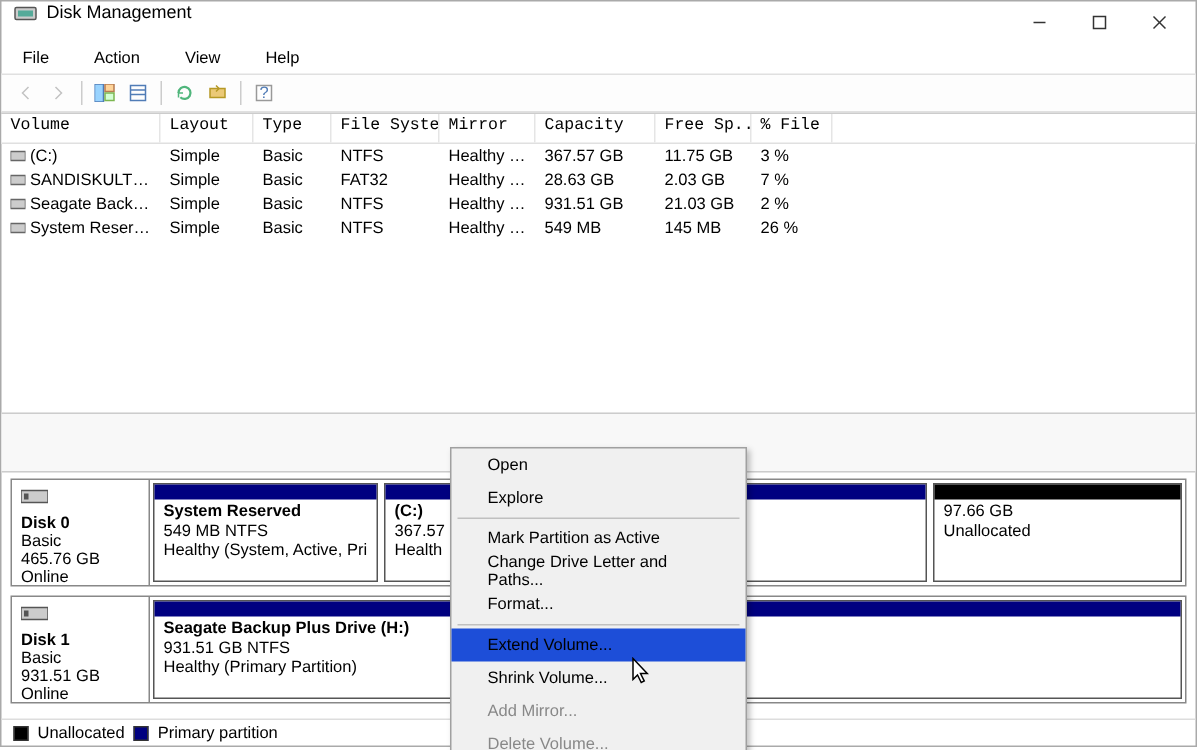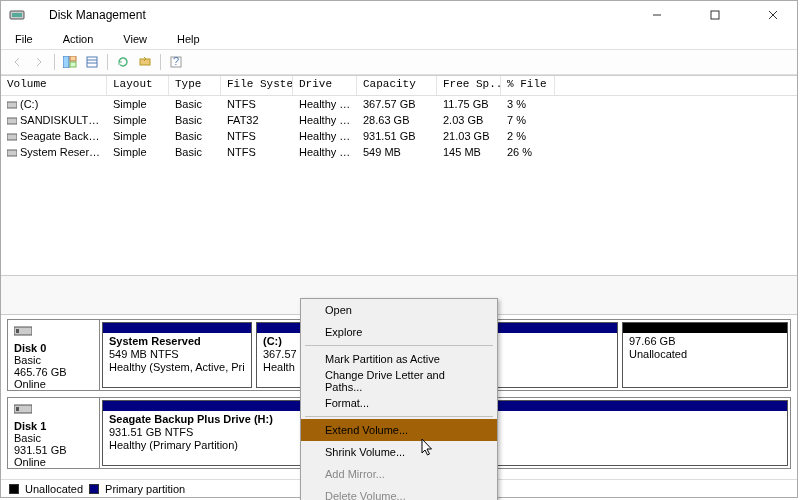--- a/index.html
+++ b/index.html
@@ -1,18 +1,18 @@
 <!DOCTYPE html>
 <html><head>
 <meta charset="utf-8">
 <style>
 * { box-sizing: border-box; margin: 0; padding: 0; font-family: "Segoe UI", Tahoma, sans-serif; font-size: 11px; }
 body { background: #fff; width: 800px; height: 500px; overflow: hidden; position: relative; }
 .window { border: 1px solid #aaa; width: 798px; height: 498px; display: flex; flex-direction: column; }
-.titlebar { height: 28px; display: flex; align-items: center; padding: 0 4px 0 8px; gap: 18px; }
+.titlebar { height: 28px; display: flex; align-items: flex-start; padding: 0 4px 0 8px; }
 .titlebar .icon { width: 16px; height: 16px; margin-right: 6px; }
 .titlebar .title { flex: 1; font-size: 12px; }
 .titlebar .ctl { width: 40px; height: 28px; display: flex; align-items: center; justify-content: center; }
 .titlebar .ctl svg { width: 10px; height: 10px; }
 .menubar { height: 20px; display: flex; align-items: center; padding: 0 6px; gap: 14px; }
 .menubar span { padding: 2px 8px; }
 .toolbar { height: 26px; border-top: 1px solid #e0e0e0; border-bottom: 1px solid #e0e0e0; display: flex; align-items: center; padding: 0 6px; gap: 2px; background: #fdfdfd; }
 .tbtn { width: 20px; height: 20px; display: flex; align-items: center; justify-content: center; opacity: 0.85; }
 .tbtn.dis { opacity: 0.35; }
 .tsep { width: 1px; height: 16px; background: #ccc; margin: 0 3px; }
@@ -33,21 +33,21 @@
 .part { border: 1px solid #555; margin: 2px; padding: 0; display: flex; flex-direction: column; }
 .part .bar { height: 10px; }
 .part .pbody { padding: 2px 6px; font-size: 10.5px; line-height: 13px; overflow: hidden; white-space: nowrap; }
 .part .pname { font-weight: bold; }
 .bar-blue { background: #000080; }
 .bar-black { background: #000; }
 .legend { height: 18px; display: flex; align-items: center; padding: 0 8px; gap: 6px; border-top: 1px solid #ddd; }
 .lg-sw { width: 10px; height: 10px; border: 1px solid #333; }
 .ctx { position: absolute; background: #f0f0f0; border: 1px solid #a0a0a0; box-shadow: 2px 2px 4px rgba(0,0,0,0.25); width: 198px; }
 .ctx-item { height: 22px; display: flex; align-items: center; padding: 0 24px; }
-.ctx-item.hl { background: #a16207; }
+.ctx-item.hl { background: #1d4ed8; }
 .ctx-item.dis { color: #888; }
 .ctx-sep { height: 1px; background: #c0c0c0; margin: 2px 4px; }
 .cursor { position: absolute; width: 14px; height: 20px; pointer-events: none; }
 </style>
 </head>
 <body>
 
 <div class="window">
   <div class="titlebar">
     <svg class="icon" viewBox="0 0 16 16">
@@ -127,21 +127,21 @@
         </svg>
       </div>
   </div>
 
   <div class="listview">
     <div class="lv-head">
       <div class="c0">Volume</div>
       <div class="c1">Layout</div>
       <div class="c2">Type</div>
       <div class="c3">File System</div>
-      <div class="c4">Drive</div>
+      <div class="c4">Mirror</div>
       <div class="c5">Capacity</div>
       <div class="c6">Free Sp...</div>
       <div class="c7">% File</div>
     </div>
     <div class="lv-body">
       <div class="lv-row">
         <div class="c0"><svg class="vol-ico" viewBox="0 0 10 10">
               <rect x="0" y="2" width="10" height="6" fill="#ccc" stroke="#666"></rect>
             </svg><span>(C:)</span></div>
         <div class="c1">Simple</div>

